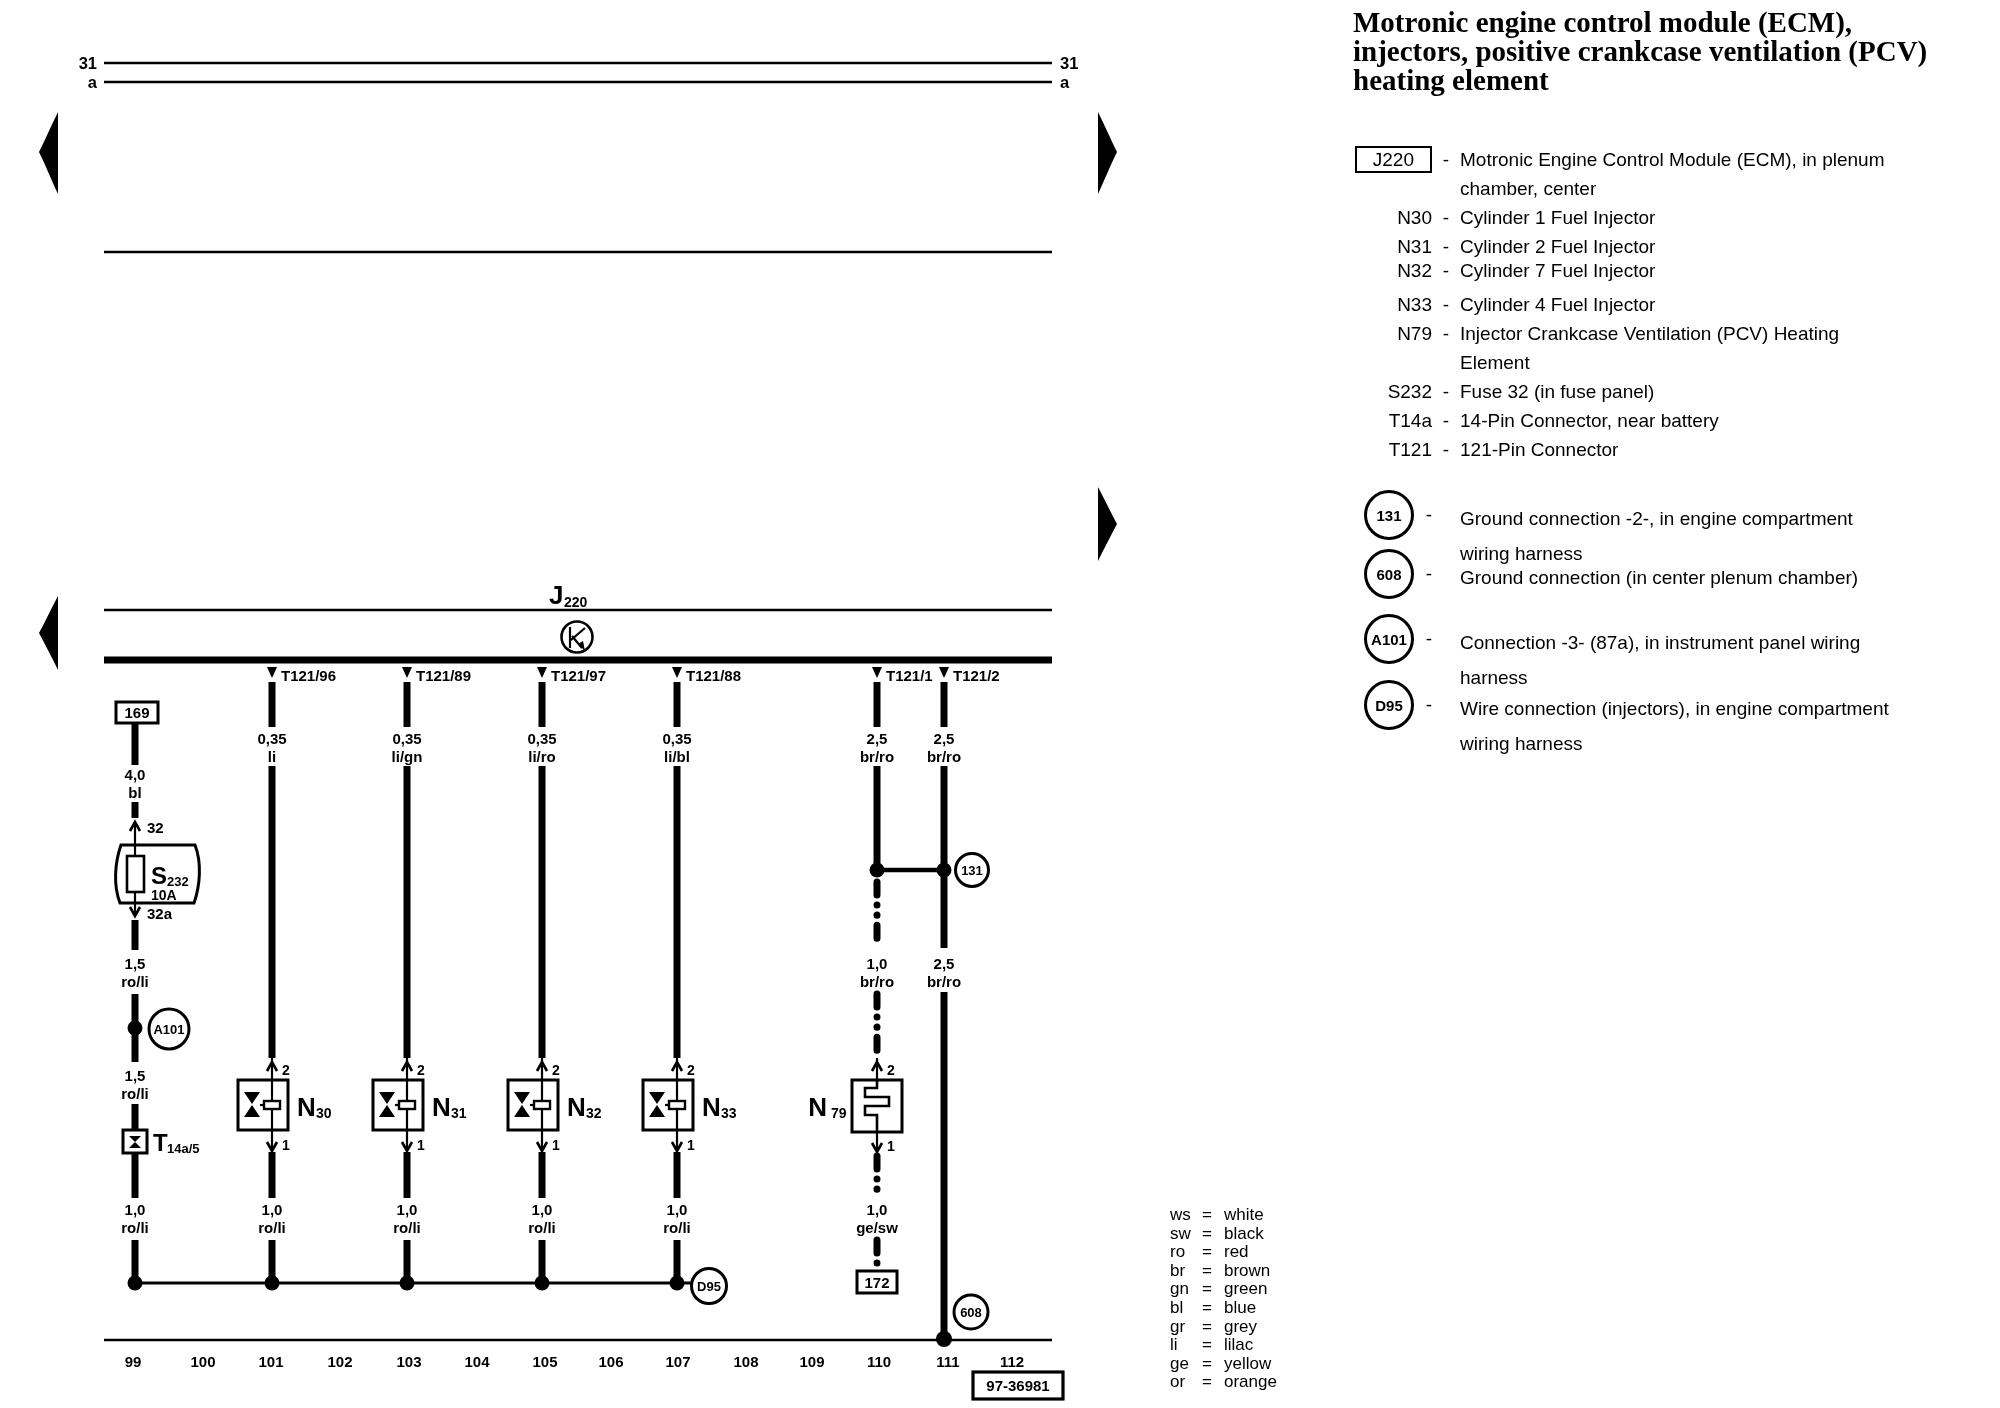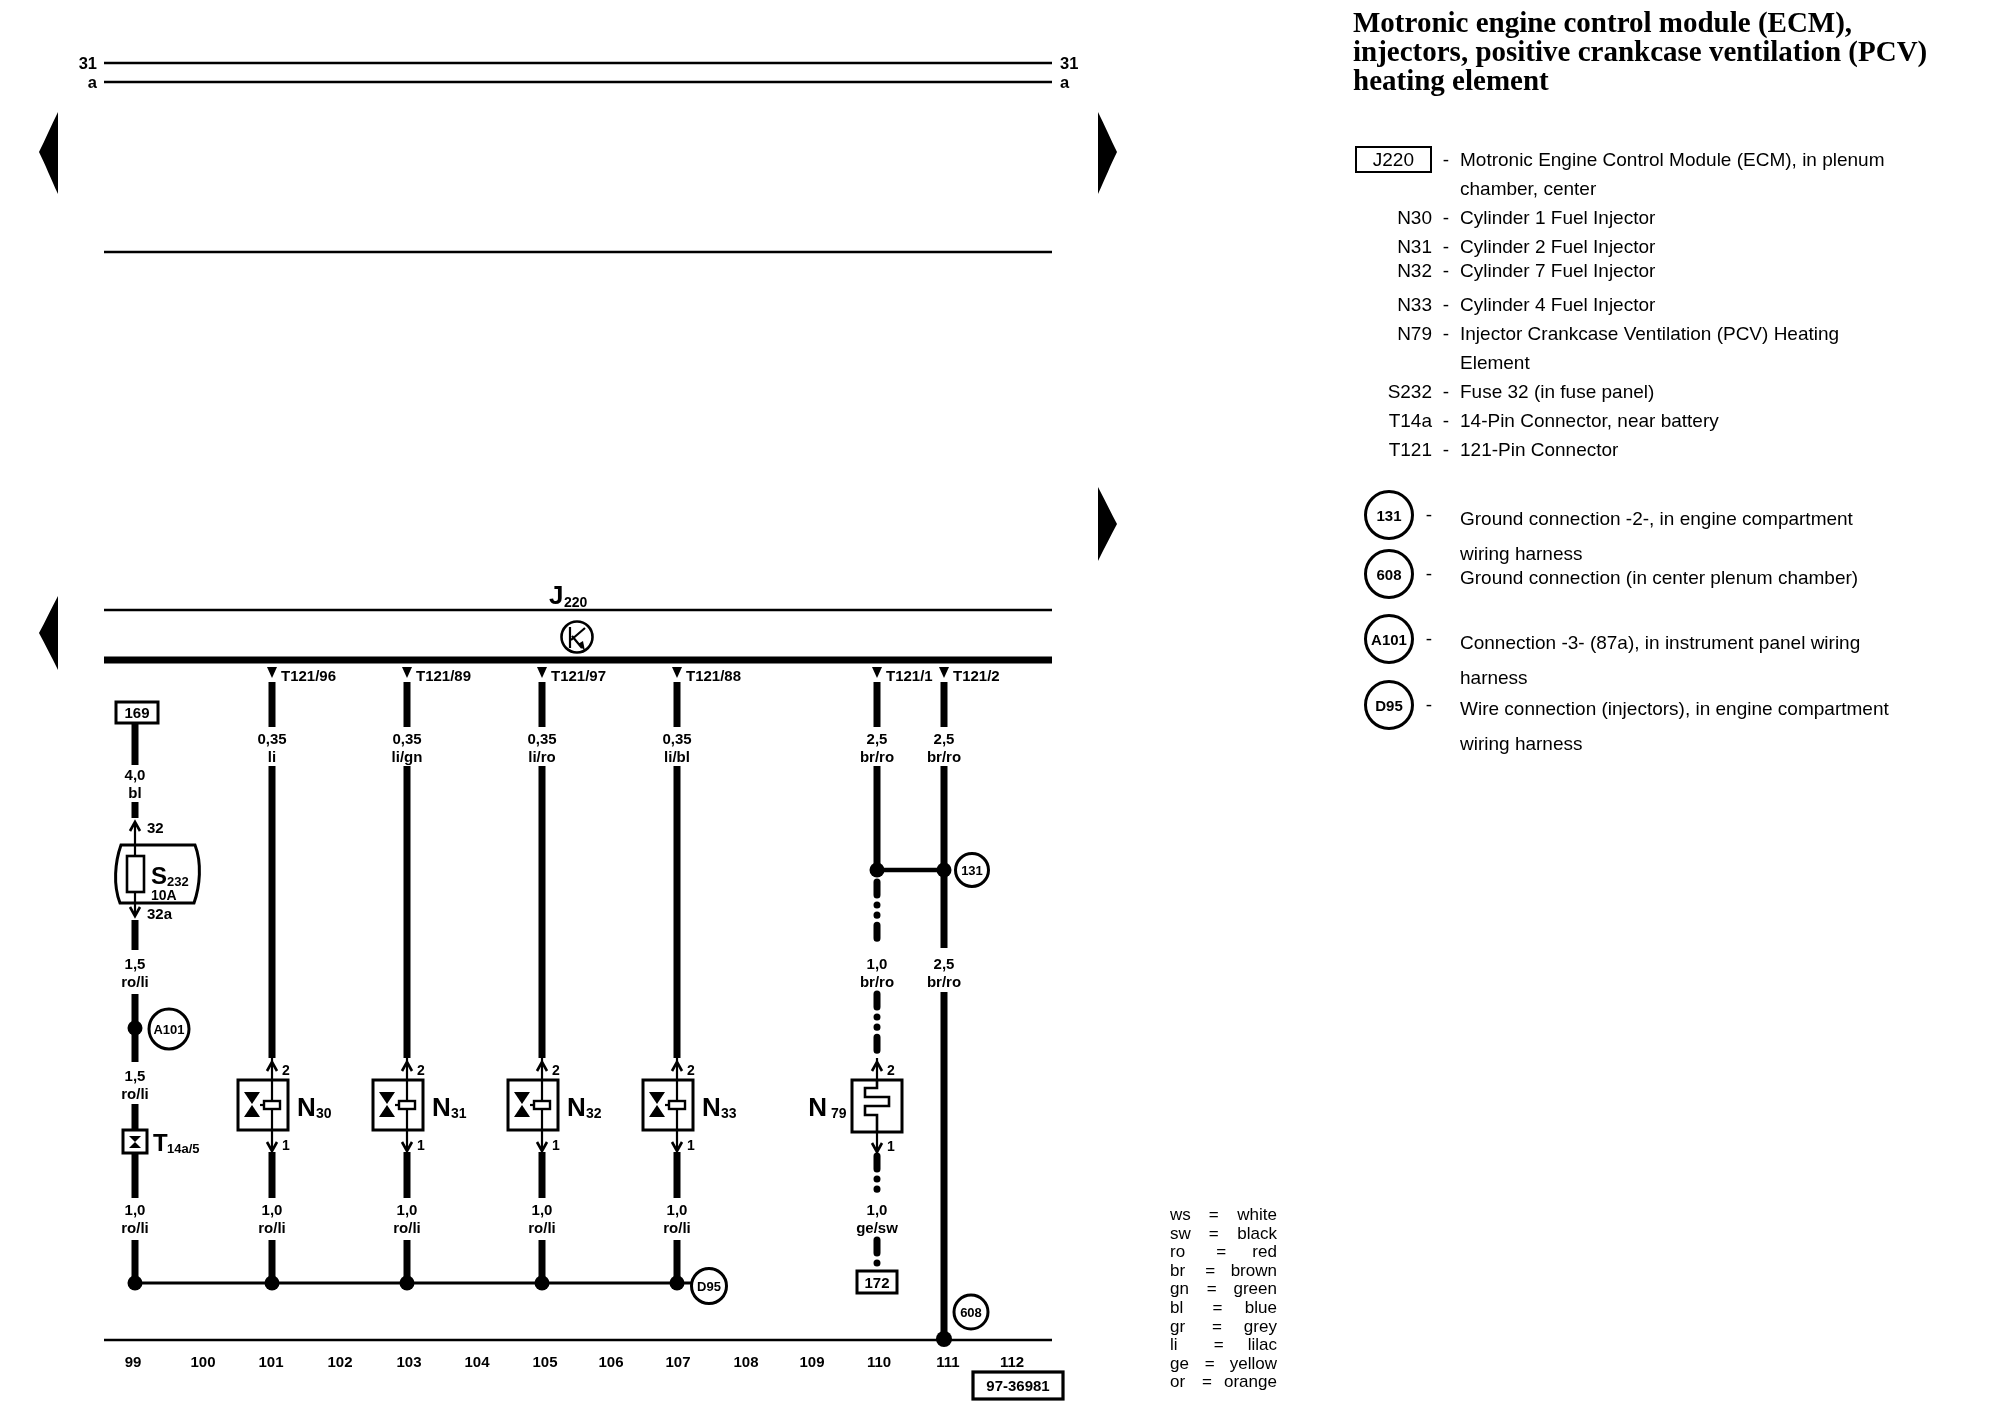--- a/index.html
+++ b/index.html
@@ -32,21 +32,21 @@
   .gc{width:50px;height:50px;border:3.5px solid #000;border-radius:50%;box-sizing:border-box;
       display:flex;align-items:center;justify-content:center;font-weight:bold;font-size:15px;
       flex:none;margin-left:24px;background:#fff;}
   .g-dash{width:30px;text-align:center;line-height:50px;flex:none;}
   .g-dash::before{content:"-";}
   .g-desc{width:430px;flex:none;line-height:35px;padding-top:11px;margin-left:16px;}
   .note-row{position:absolute;left:1340px;top:768px;display:flex;width:660px;font-size:19px;}
   .note-sym{width:74px;flex:none;margin-left:24px;padding-top:5px;}
   .note-desc{width:430px;flex:none;line-height:27px;margin-left:46px;}
   .cc-block{position:absolute;left:1170px;top:1206px;font-size:17px;line-height:18.6px;}
-  .cc-row{display:flex;justify-content:space-between;}
+  .cc-row{display:flex;}
   .cc-abbr{width:32px;flex:none;}
   .cc-eq{width:22px;flex:none;}
   .cc-eq::before{content:"=";}
 </style>
 </head>
 <body>
 
 <div class="canvas">
 
 <svg width="2000" height="1408" viewBox="0 0 2000 1408">

